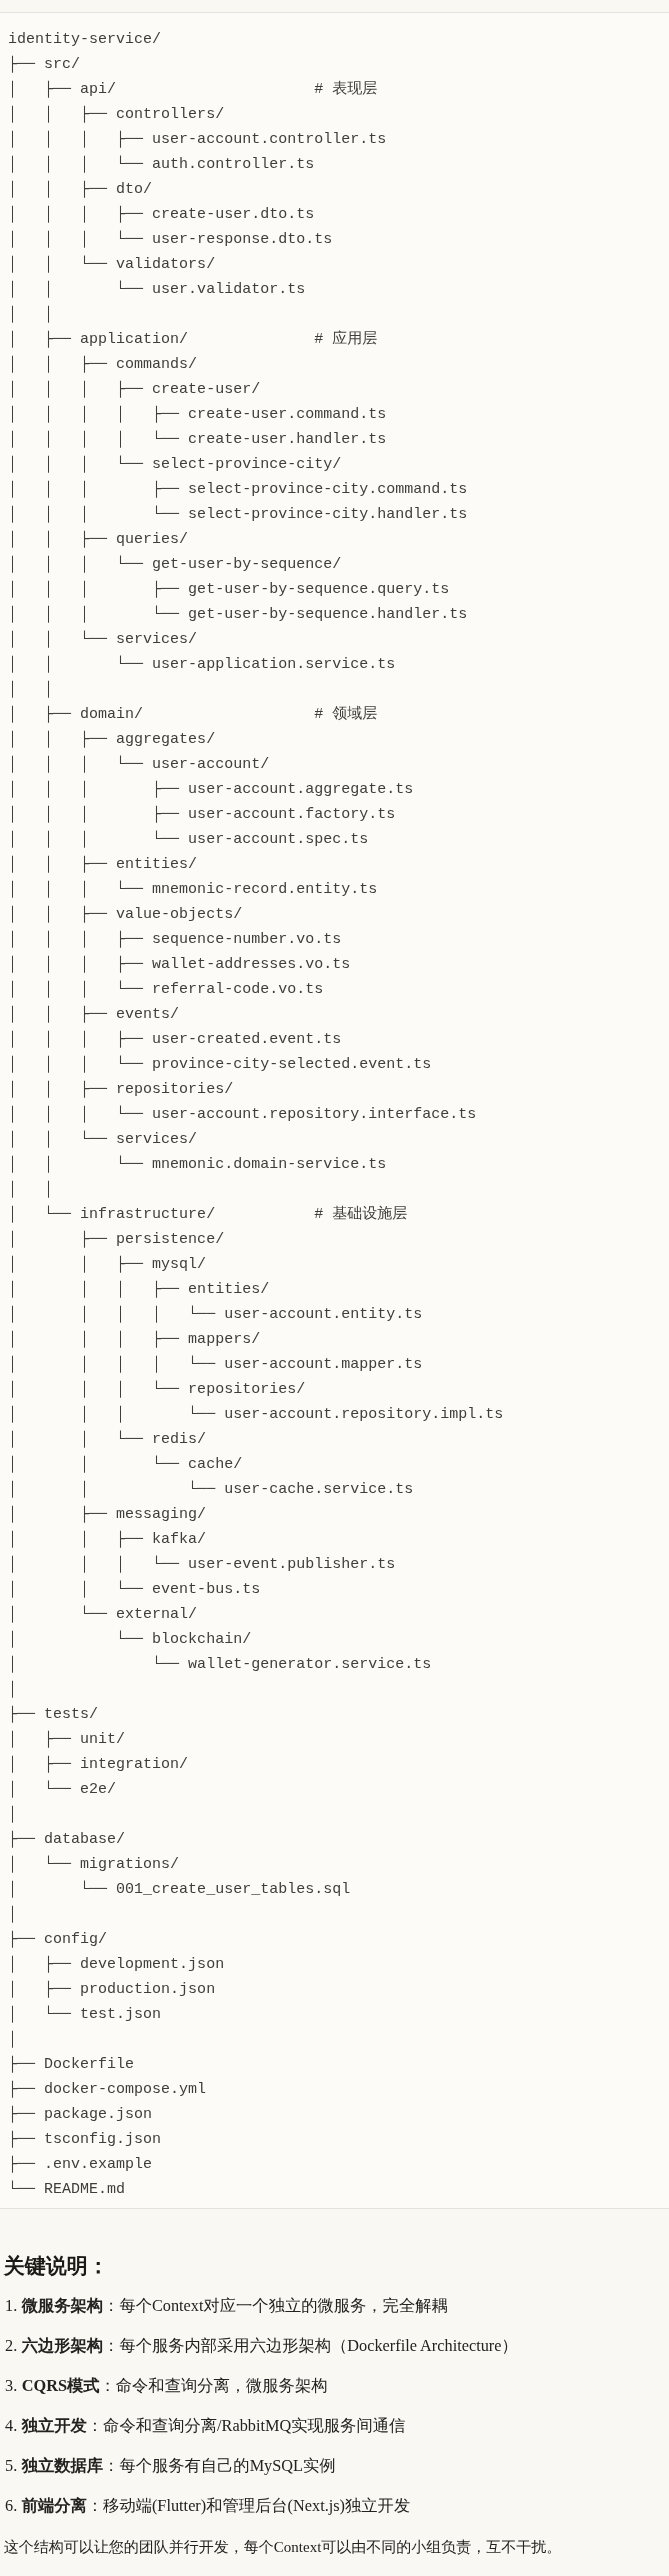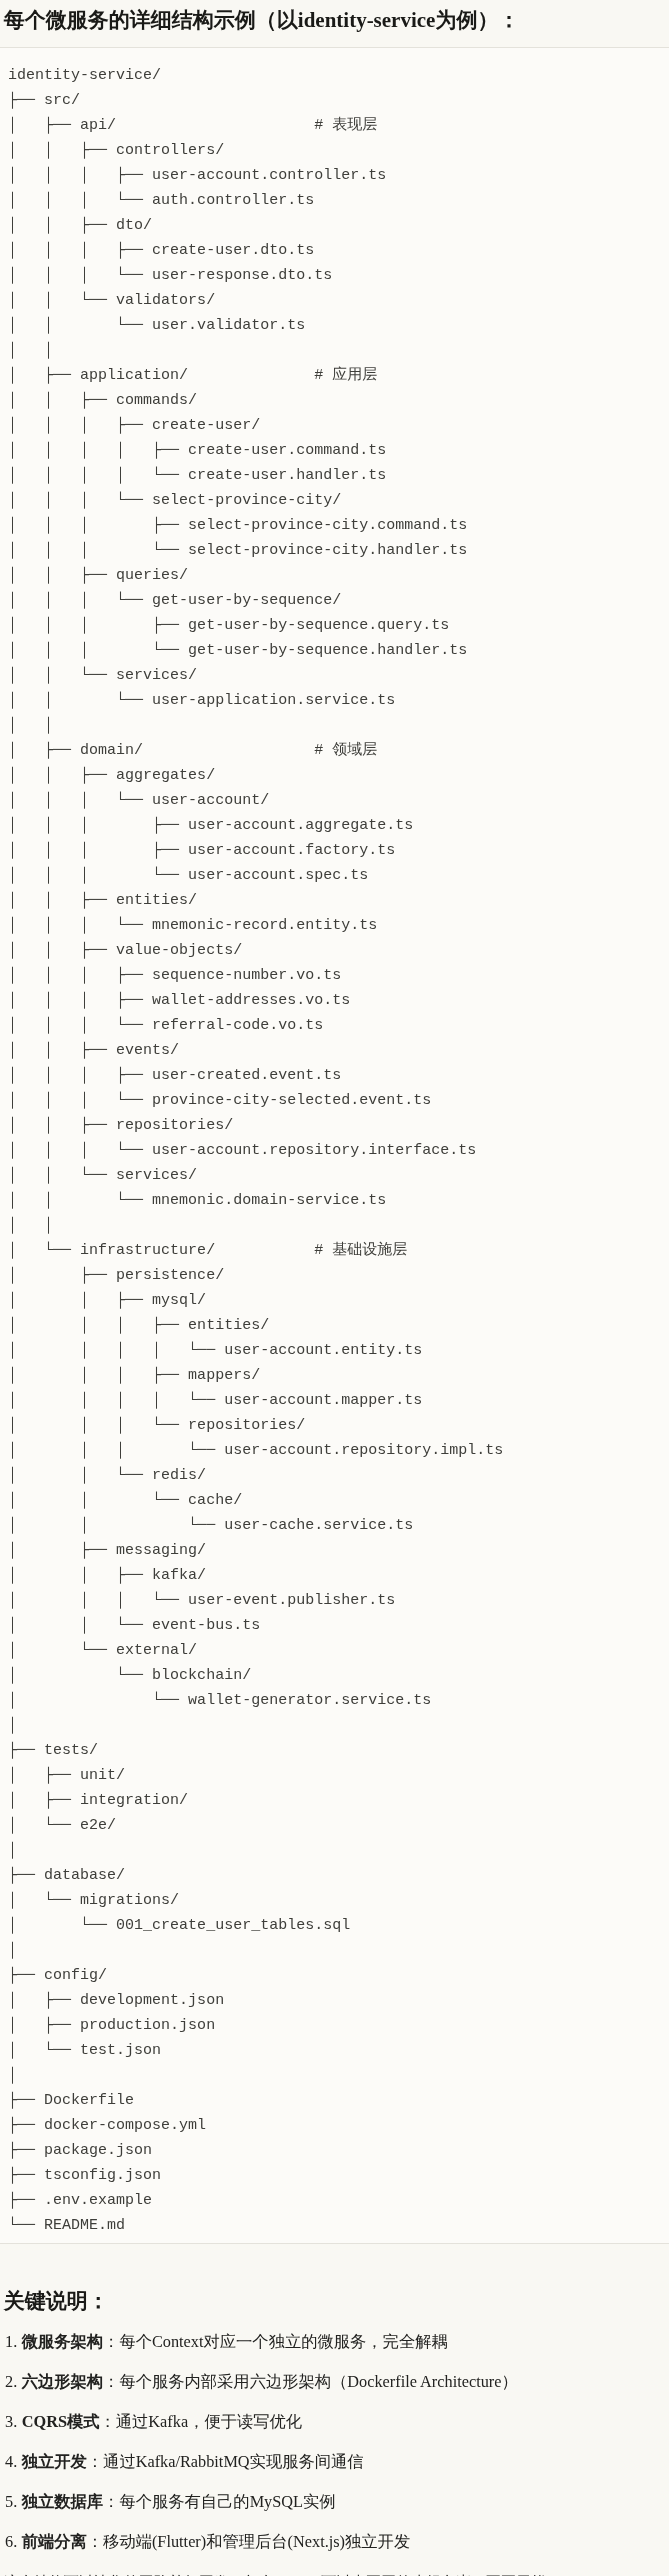--- a/index.html
+++ b/index.html
@@ -72,21 +72,20 @@
     font-size: 15px;
     line-height: 25px;
     color: #222220;
   }
 </style>
 </head>
 <body>
 
 <div class="page">
 
-  <h1 class="page-title">每个微服务的详细结构示例（以identity-service为例）：</h1>
 
   <div class="code-block">
     <pre>identity-service/
 ├── src/
 │   ├── api/                      # 表现层
 │   │   ├── controllers/
 │   │   │   ├── user-account.controller.ts
 │   │   │   └── auth.controller.ts
 │   │   ├── dto/
 │   │   │   ├── create-user.dto.ts
@@ -170,22 +169,22 @@
 ├── .env.example
 └── README.md</pre>
   </div>
 
   <div class="notes">
     <h2 class="notes-heading">关键说明：</h2>
 
     <div class="notes-list">
         <div class="note-item"><span class="num">1.</span><span class="label">微服务架构</span><span class="text">：每个Context对应一个独立的微服务，完全解耦</span></div>
         <div class="note-item"><span class="num">2.</span><span class="label">六边形架构</span><span class="text">：每个服务内部采用六边形架构（Dockerfile Architecture）</span></div>
-        <div class="note-item"><span class="num">3.</span><span class="label">CQRS模式</span><span class="text">：通过Kafka，便于读写优化</span></div>
-        <div class="note-item"><span class="num">4.</span><span class="label">独立开发</span><span class="text">：通过Kafka/RabbitMQ实现服务间通信</span></div>
+        <div class="note-item"><span class="num">3.</span><span class="label">CQRS模式</span><span class="text">：命令和查询分离，微服务架构</span></div>
+        <div class="note-item"><span class="num">4.</span><span class="label">独立开发</span><span class="text">：命令和查询分离/RabbitMQ实现服务间通信</span></div>
         <div class="note-item"><span class="num">5.</span><span class="label">独立数据库</span><span class="text">：每个服务有自己的MySQL实例</span></div>
         <div class="note-item"><span class="num">6.</span><span class="label">前端分离</span><span class="text">：移动端(Flutter)和管理后台(Next.js)独立开发</span></div>
       </div>
 
     <p class="footer-para">这个结构可以让您的团队并行开发，每个Context可以由不同的小组负责，互不干扰。</p>
   </div>
 
 </div>
 
 

